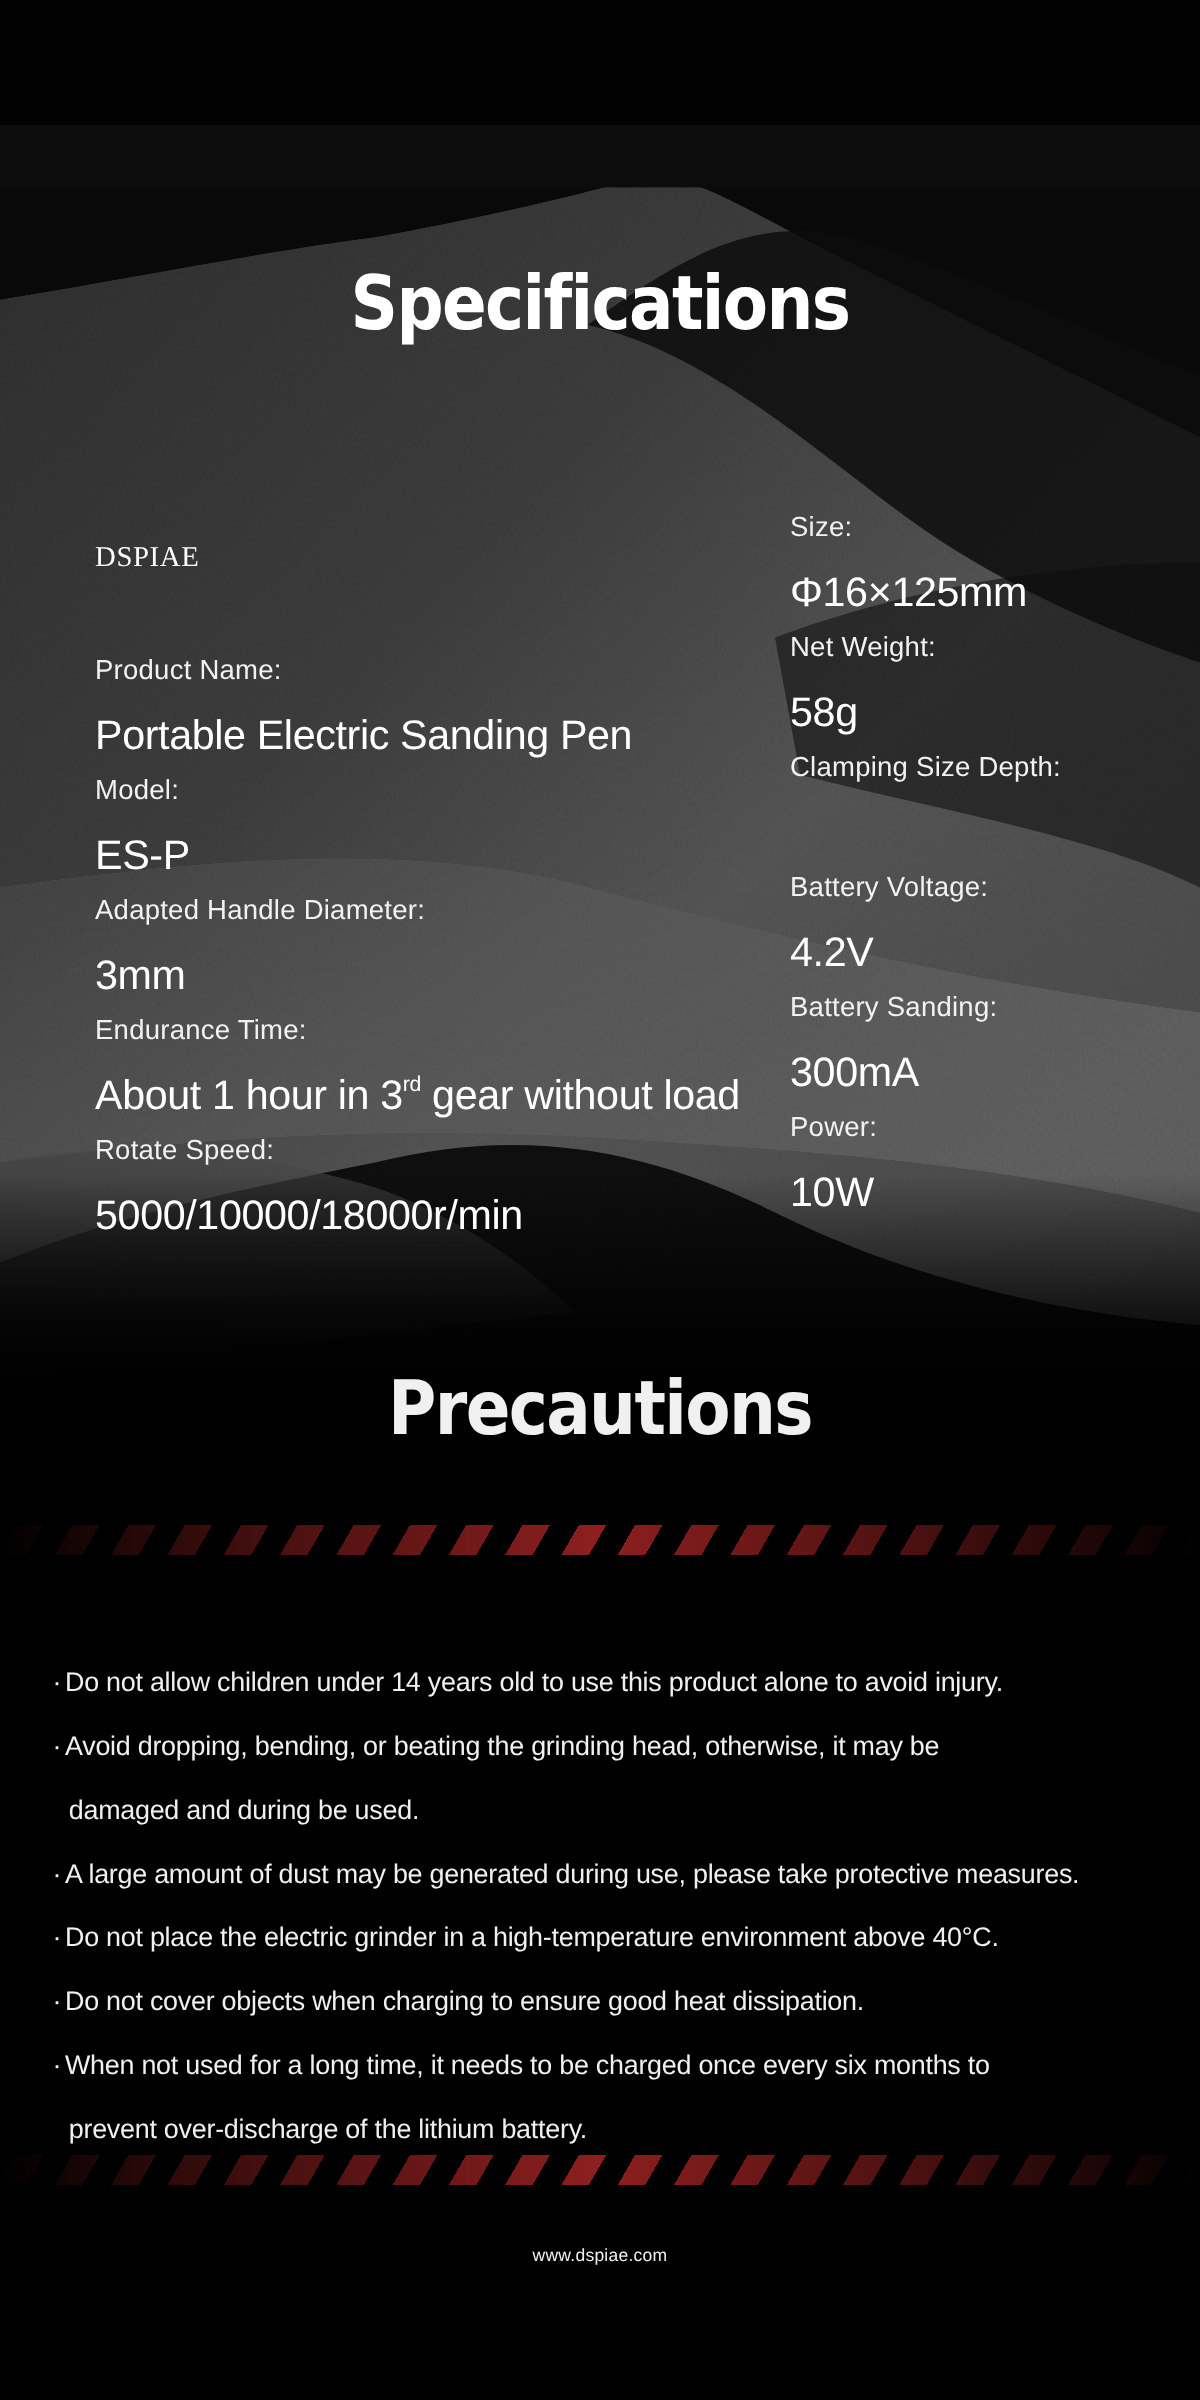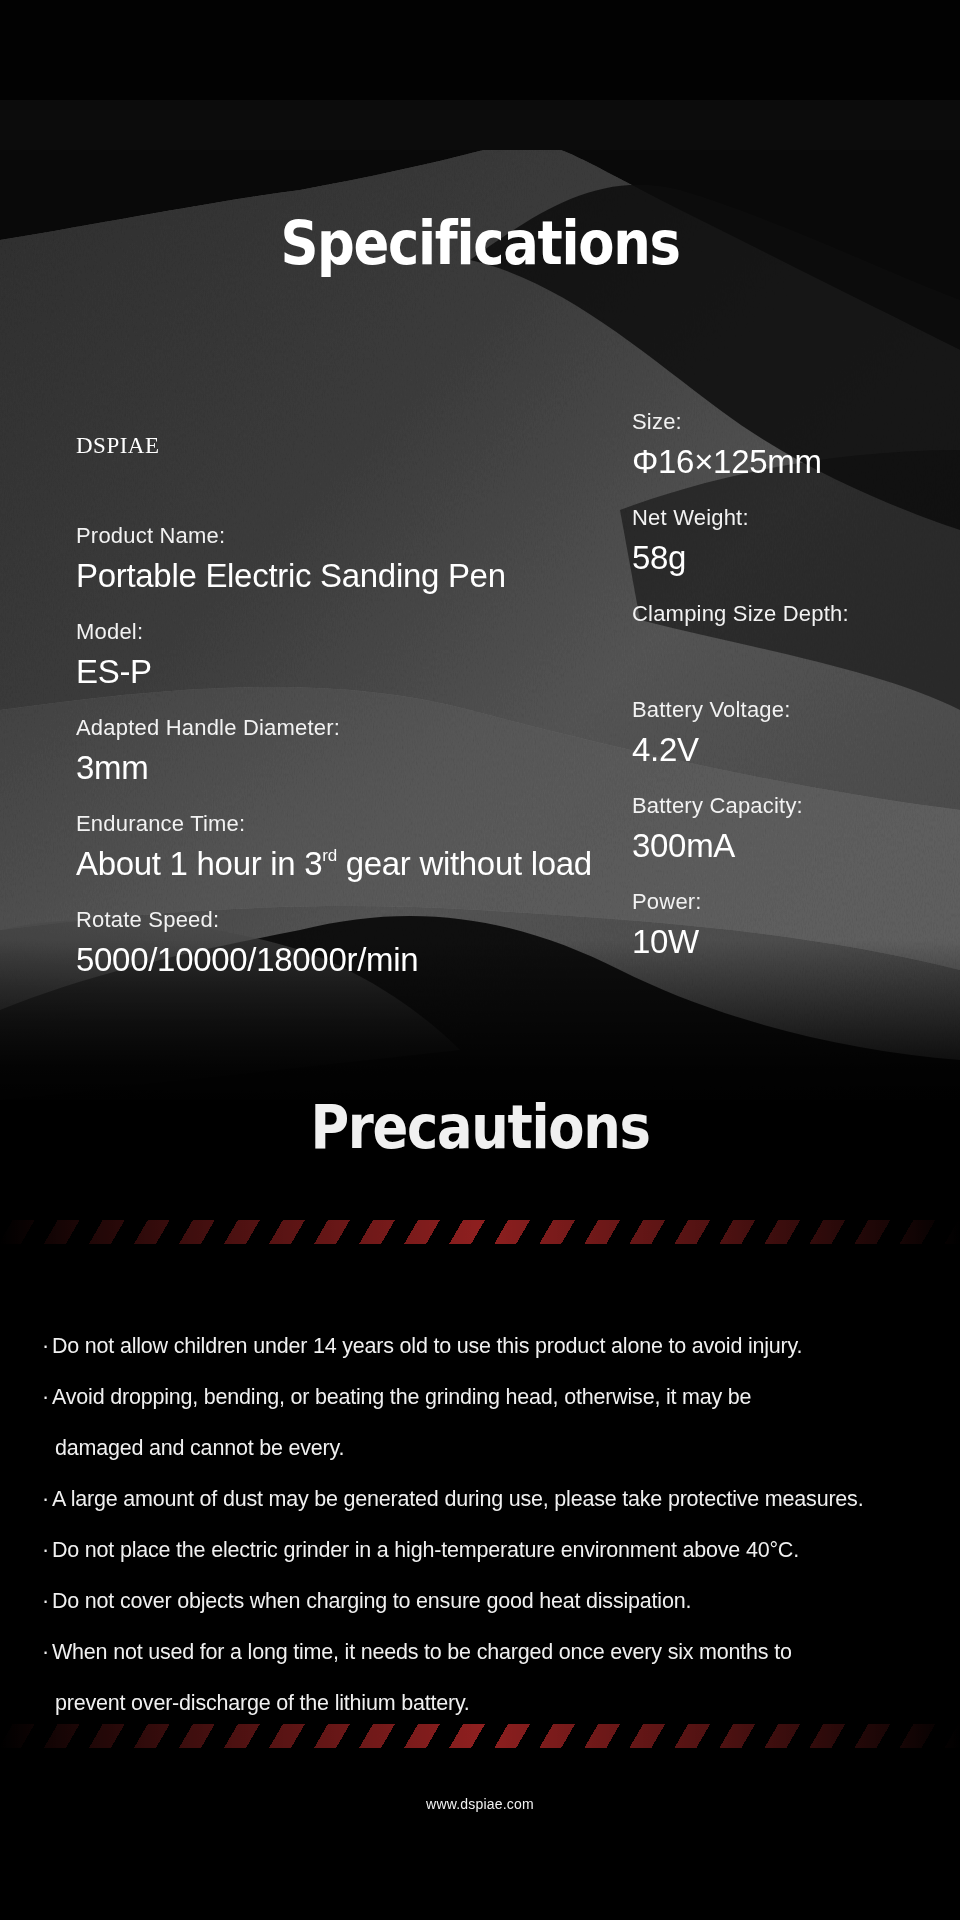--- a/index.html
+++ b/index.html
@@ -22,21 +22,21 @@
   .prec-title { top: 1092px; font-size: 60px; color: #f0f0f0; }
 
   
   .spec-col { position: absolute; top: 408px; }
   .spec-col.left { left: 76px; width: 520px; }
   .spec-col.right { left: 632px; width: 300px; }
   .spec-item { height: 96px; }
   .spec-label { display: block; font-size: 22px; line-height: 28px; color: #f2f2f2;
                 font-family: "Liberation Sans", sans-serif; letter-spacing: 0.2px; }
   .spec-value { display: block; font-size: 33px; line-height: 44px; color: #ffffff;
-                font-family: "Liberation Sans", sans-serif; margin-top: 4px; letter-spacing: -0.3px; }
+                font-family: "Liberation Sans", sans-serif; margin-top: 16px; letter-spacing: -0.3px; }
   .spec-value sup { font-size: 17px; vertical-align: 14px; line-height: 0; }
   .brand-logo { font-family: "Liberation Serif", "DejaVu Serif", serif; font-size: 23px; letter-spacing: 0.5px;
                 line-height: 40px; display: block; margin-top: 18px; color: #fff; }
 
   
   .stripes { position: absolute; left: 0; width: 960px; height: 24px; }
   .stripes .band { position: absolute; inset: 0;
     background: repeating-linear-gradient(120deg, transparent 0 11px, #8e1f1f 11px 30px, transparent 30px 39px); }
   .stripes .mask { position: absolute; inset: 0;
     background: linear-gradient(to right, #000 0%, rgba(0,0,0,0.85) 6%, rgba(0,0,0,0.45) 25%, rgba(0,0,0,0) 50%, rgba(0,0,0,0.45) 75%, rgba(0,0,0,0.85) 94%, #000 100%); }
@@ -142,40 +142,40 @@
     <span class="spec-value">58g</span>
   </div>
   <div class="spec-item">
     <span class="spec-label">Clamping Size Depth:</span>
   </div>
   <div class="spec-item">
     <span class="spec-label">Battery Voltage:</span>
     <span class="spec-value">4.2V</span>
   </div>
   <div class="spec-item">
-    <span class="spec-label">Battery Capacity:</span>
+    <span class="spec-label">Battery Sanding:</span>
     <span class="spec-value">300mA</span>
   </div>
   <div class="spec-item">
     <span class="spec-label">Power:</span>
     <span class="spec-value">10W</span>
   </div>
 </section>
 
 <h2 class="title prec-title">Precautions</h2>
 
 <div class="stripes stripes-1">
   <div class="band"></div>
   <div class="mask"></div>
 </div>
 
 <section class="prec-list">
   <div class="prec-line"><span class="bullet">·</span><span>Do not allow children under 14 years old to use this product alone to avoid injury.</span></div>
   <div class="prec-line"><span class="bullet">·</span><span>Avoid dropping, bending, or beating the grinding head, otherwise, it may be</span></div>
-  <div class="prec-line cont"><span>damaged and cannot be every.</span></div>
+  <div class="prec-line cont"><span>damaged and during be used.</span></div>
   <div class="prec-line"><span class="bullet">·</span><span>A large amount of dust may be generated during use, please take protective measures.</span></div>
   <div class="prec-line"><span class="bullet">·</span><span>Do not place the electric grinder in a high-temperature environment above 40°C.</span></div>
   <div class="prec-line"><span class="bullet">·</span><span>Do not cover objects when charging to ensure good heat dissipation.</span></div>
   <div class="prec-line"><span class="bullet">·</span><span>When not used for a long time, it needs to be charged once every six months to</span></div>
   <div class="prec-line cont"><span>prevent over-discharge of  the lithium battery.</span></div>
 </section>
 
 <div class="stripes stripes-2">
   <div class="band"></div>
   <div class="mask"></div>

